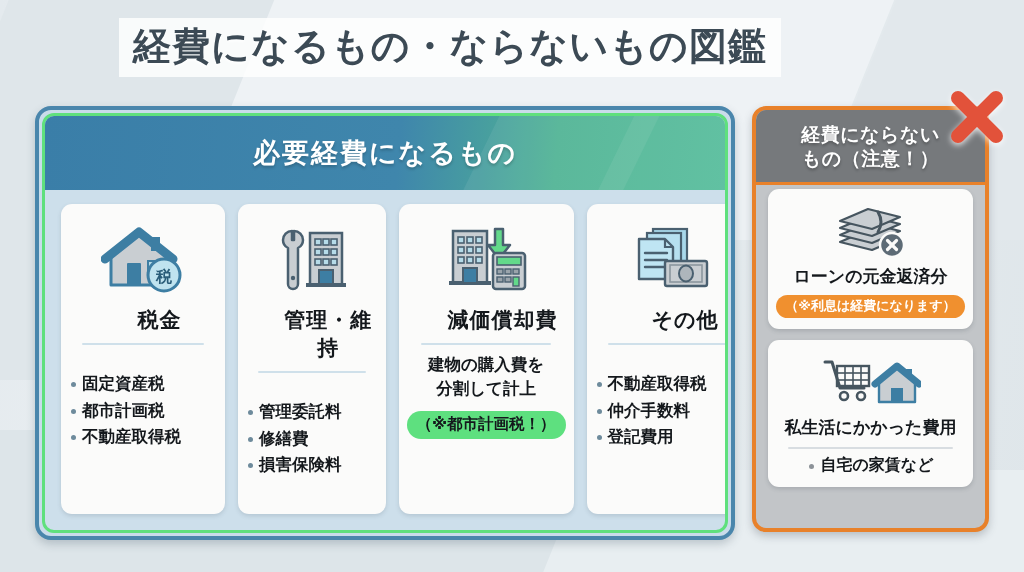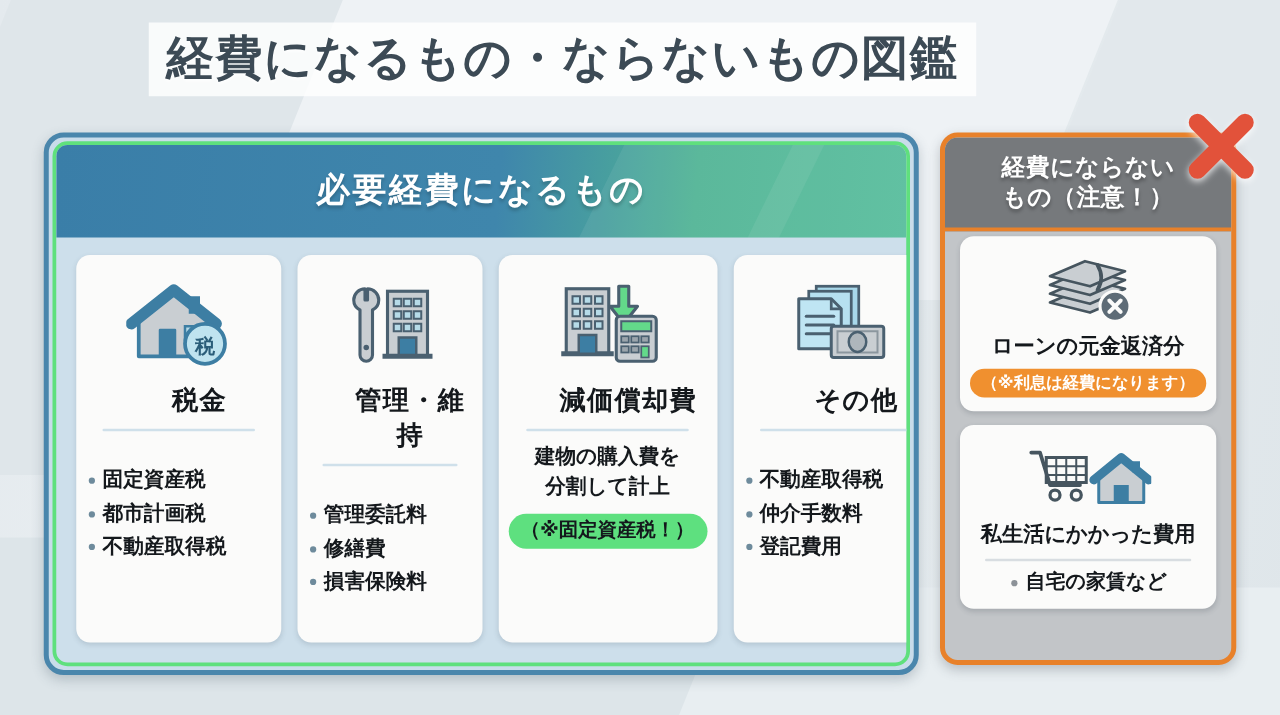--- a/index.html
+++ b/index.html
@@ -234,21 +234,21 @@
             </g>
             <rect x="72" y="54" width="6" height="9" fill="#63d98a" stroke="#4a6070" stroke-width="1.4"></rect>
           </svg>
         </div>
         <div class="card-title">減価償却費</div>
         <div class="card-divider"></div>
         <div class="card-note">
           <div>建物の購入費を</div>
           <div>分割して計上</div>
         </div>
-        <div class="badge-green">（※固定資産税！）</div>
+        <div class="badge-green">（※都市計画税！）</div>
       </div>
 
       <div class="card">
         <div class="card-icon">
           <svg width="88" height="74" viewBox="0 0 88 74">
             <rect x="28" y="6" width="34" height="44" fill="#a8d8ea" stroke="#4a6070" stroke-width="2.2"></rect>
             <rect x="22" y="10" width="34" height="44" fill="#b6e0f0" stroke="#4a6070" stroke-width="2.2"></rect>
             <path d="M14 16 l26 0 l8 8 l0 32 l-34 0 z" fill="#bfe5f3" stroke="#4a6070" stroke-width="2.4" stroke-linejoin="round"></path>
             <path d="M40 16 l0 8 l8 0" fill="none" stroke="#4a6070" stroke-width="2.2"></path>
             <g stroke="#4a6070" stroke-width="2.4" stroke-linecap="round">

